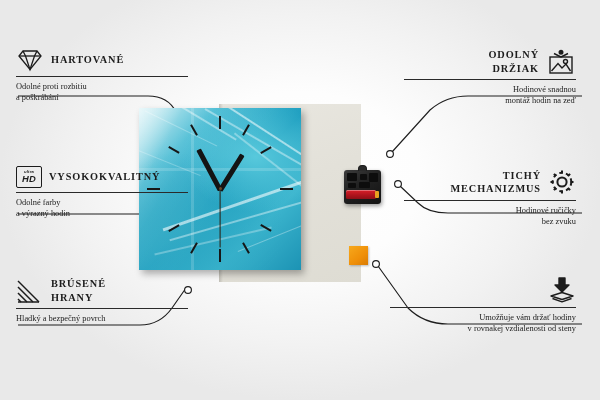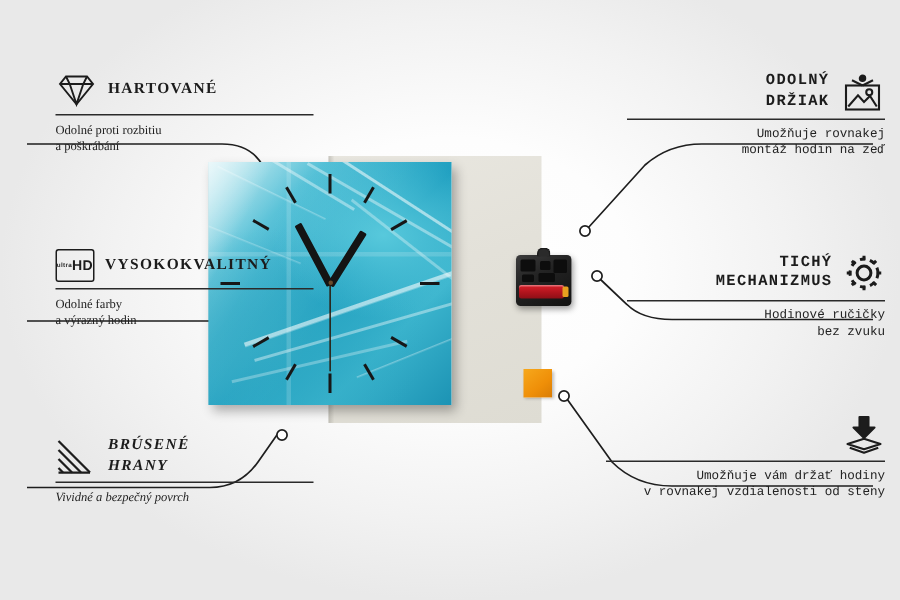--- a/index.html
+++ b/index.html
@@ -19,42 +19,43 @@
   
   .feat { position:absolute; width:172px; }
   .feat .hd { display:flex; align-items:center; gap:7px; }
   .feat .ttl {
     font-weight:bold; font-size:10.3px; letter-spacing:.9px;
     line-height:13.5px; color:#1c1c1c; text-transform:uppercase;
   }
   .feat .rule { height:1px; background:#2a2a2a; margin:4px 0 4px; }
   .feat .desc { font-size:8.4px; line-height:11.4px; color:#222; }
 
-  .left  { left:16px;margin-left:21px; }
+  .left  { left:16px; }
   .left .hd { justify-content:flex-start; }
   .left .ttl, .left .desc { text-align:left; }
 
-  .right { right:10px;font-family:Liberation Mono, monospace; }
+  .right { right:24px; }
   .right .hd { justify-content:flex-end; }
   .right .ttl, .right .desc { text-align:right; }
 
   .f1 { top:48px; }
   .f2 { top:166px; }
-  .f3 { top:290px;font-style:italic; }
+  .f3 { top:277px; }
   .f4 { top:48px; }
   .f5 { top:168px; }
   .f6 { top:277px; width:186px; }
 
   .ico { flex:0 0 auto; display:block; }
 
   
   .hdbadge {
     width:26px; height:22px; border:1.6px solid #1c1c1c; border-radius:2px;
-    display:flex; flex-direction:row; align-items:center; justify-content:center;
+    display:flex; flex-direction:column; align-items:center; justify-content:center;
     line-height:1;
+    font-style:italic;
   }
   .hdbadge .u { font-size:4.2px; font-weight:bold; letter-spacing:.2px; color:#1c1c1c; font-family:"Liberation Sans",sans-serif;}
   .hdbadge .h { font-size:9.4px; font-weight:bold; letter-spacing:.3px; color:#1c1c1c; font-family:"Liberation Sans",sans-serif;}
 
   
   .photo { position:absolute; left:139px; top:98px; width:222px; height:196px; }
   .wall {
     position:absolute; left:80px; top:6px; width:142px; height:178px;
     background:linear-gradient(160deg,#e9e7e0 0%,#e3e1d9 45%,#dedcd3 100%);
   }
@@ -230,41 +231,41 @@
             <path d="M2,20 L5,23"></path>
           <path d="M23,23 L2,23"></path>
         </g>
       </svg>
       <div>
         <div class="ttl">BRÚSENÉ</div>
         <div class="ttl">HRANY</div>
       </div>
     </div>
     <div class="rule"></div>
-    <div class="desc">Vividné a bezpečný povrch</div>
+    <div class="desc">Hladký a bezpečný povrch</div>
   </div>
 
   <div class="feat right f4">
     <div class="hd">
       <div>
         <div class="ttl">ODOLNÝ</div>
         <div class="ttl">DRŽIAK</div>
       </div>
       <svg class="ico" width="30" height="26" viewBox="0 0 30 26">
         <g fill="none" stroke="#1c1c1c" stroke-width="1.4">
           <rect x="4" y="8" width="22" height="16"></rect>
           <path d="M15,8 L8,4.5 M15,8 L22,4.5"></path>
           <circle cx="15" cy="3.2" r="1.8" fill="#1c1c1c"></circle>
           <path d="M5.5,22 L12,14.5 L16,19 L20,15 L24.5,22"></path>
           <circle cx="19.5" cy="12.5" r="2"></circle>
         </g>
       </svg>
     </div>
     <div class="rule"></div>
-    <div class="desc">Umožňuje rovnakej</div>
+    <div class="desc">Hodinové snadnou</div>
     <div class="desc">montáž hodin na zeď</div>
   </div>
 
   <div class="feat right f5">
     <div class="hd">
       <div>
         <div class="ttl">TICHÝ</div>
         <div class="ttl">MECHANIZMUS</div>
       </div>
       <svg class="ico" width="28" height="28" viewBox="0 0 28 28">

